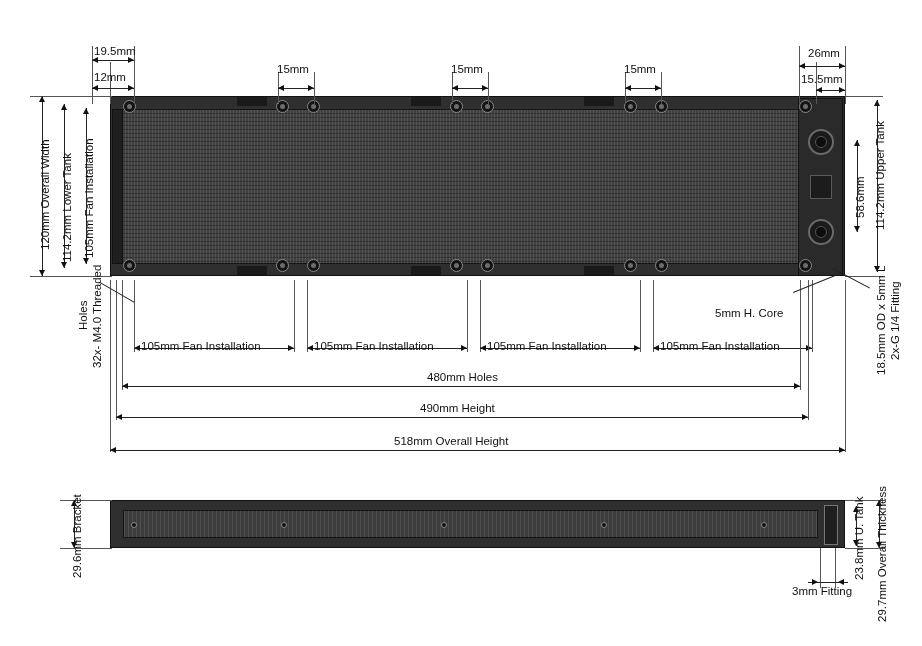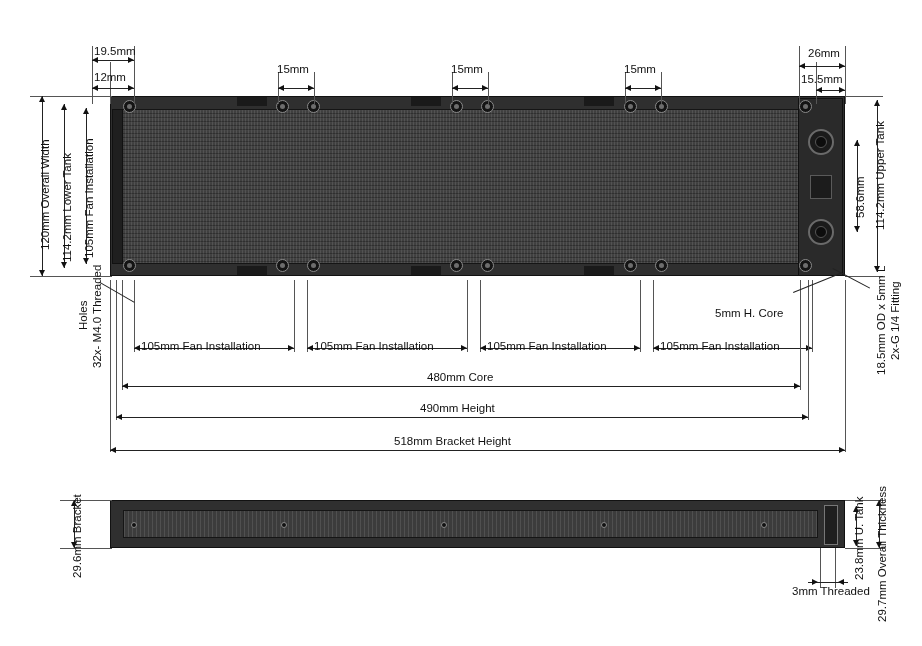--- a/index.html
+++ b/index.html
@@ -206,35 +206,35 @@
   <div class="hline" style="left:653px;top:348px;width:159px;"></div>
   <div class="ar l" style="left:653px;top:345px;"></div>
   <div class="ar r" style="left:806px;top:345px;"></div>
   <div class="lbl c" style="left:660px;top:341px;">105mm Fan Installation</div>
 
   <div class="ext" style="left:122px;top:280px;height:110px;"></div>
   <div class="ext" style="left:800px;top:280px;height:110px;"></div>
   <div class="hline" style="left:122px;top:386px;width:678px;"></div>
   <div class="ar l" style="left:122px;top:383px;"></div>
   <div class="ar r" style="left:794px;top:383px;"></div>
-  <div class="lbl c" style="left:427px;top:372px;">480mm Core</div>
+  <div class="lbl c" style="left:427px;top:372px;">480mm Holes</div>
 
   <div class="ext" style="left:116px;top:280px;height:140px;"></div>
   <div class="ext" style="left:808px;top:280px;height:140px;"></div>
   <div class="hline" style="left:116px;top:417px;width:692px;"></div>
   <div class="ar l" style="left:116px;top:414px;"></div>
   <div class="ar r" style="left:802px;top:414px;"></div>
   <div class="lbl c" style="left:420px;top:403px;">490mm Height</div>
 
   <div class="ext" style="left:110px;top:280px;height:172px;"></div>
   <div class="ext" style="left:845px;top:280px;height:172px;"></div>
   <div class="hline" style="left:110px;top:450px;width:735px;"></div>
   <div class="ar l" style="left:110px;top:447px;"></div>
   <div class="ar r" style="left:839px;top:447px;"></div>
-  <div class="lbl c" style="left:394px;top:436px;">518mm Bracket Height</div>
+  <div class="lbl c" style="left:394px;top:436px;">518mm Overall Height</div>
 
   <div class="hline" style="left:100px;top:282px;width:40px;transform:rotate(30deg);transform-origin:0 0;"></div>
   <div class="lbl vert" style="left:92px;top:368px;">32x- M4.0 Threaded</div>
   <div class="lbl vert" style="left:78px;top:330px;">Holes</div>
 
   <div class="hline" style="left:793px;top:292px;width:52px;transform:rotate(-22deg);transform-origin:0 0;"></div>
   <div class="lbl" style="left:715px;top:308px;">5mm H. Core</div>
 
   <div id="side">
     <div id="sidecore"></div>
@@ -263,15 +263,15 @@
   <div class="vline" style="left:856px;top:506px;height:40px;"></div>
   <div class="ar u" style="left:853px;top:506px;"></div>
   <div class="ar d" style="left:853px;top:540px;"></div>
   <div class="lbl vert" style="left:854px;top:580px;">23.8mm U. Tank</div>
 
   <div class="ext" style="left:820px;top:548px;height:40px;"></div>
   <div class="ext" style="left:835px;top:548px;height:40px;"></div>
   <div class="hline" style="left:808px;top:582px;width:40px;"></div>
   <div class="ar r" style="left:812px;top:579px;"></div>
   <div class="ar l" style="left:838px;top:579px;"></div>
-  <div class="lbl" style="left:792px;top:586px;">3mm Threaded</div>
+  <div class="lbl" style="left:792px;top:586px;">3mm Fitting</div>
 
 </div>
 
 </body></html>

